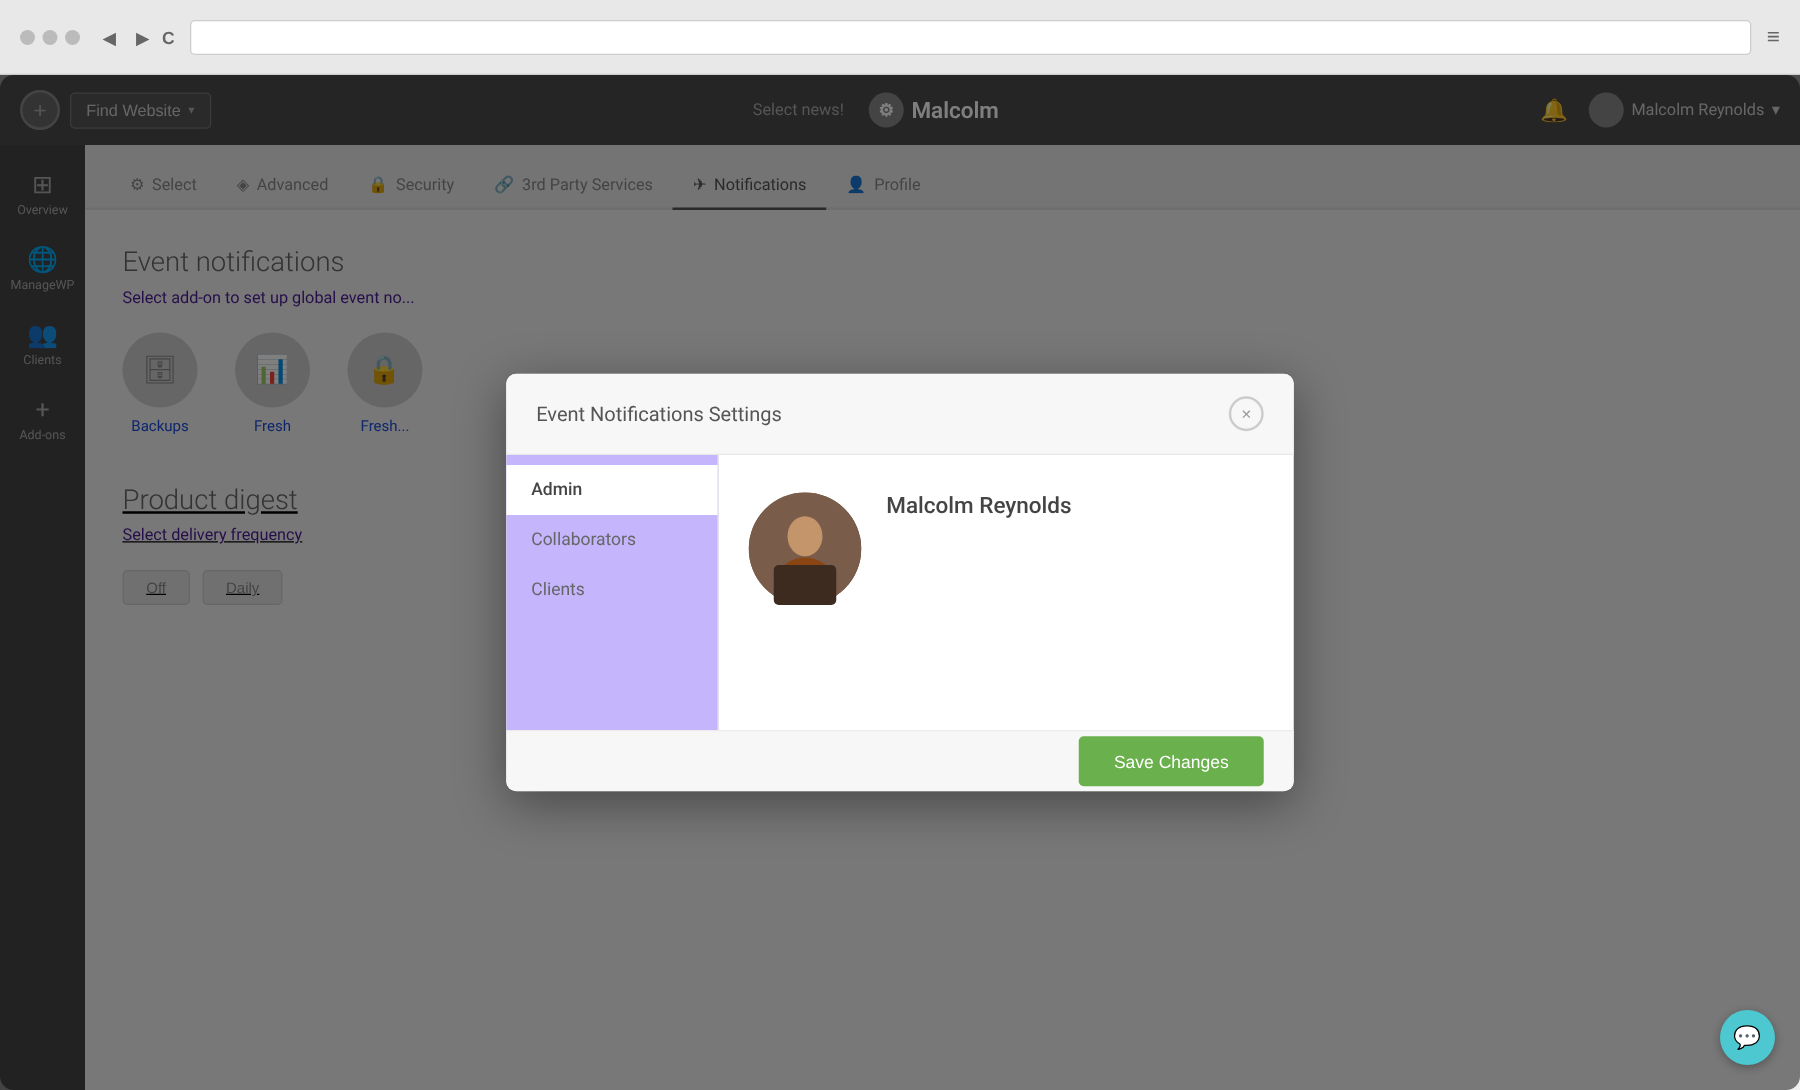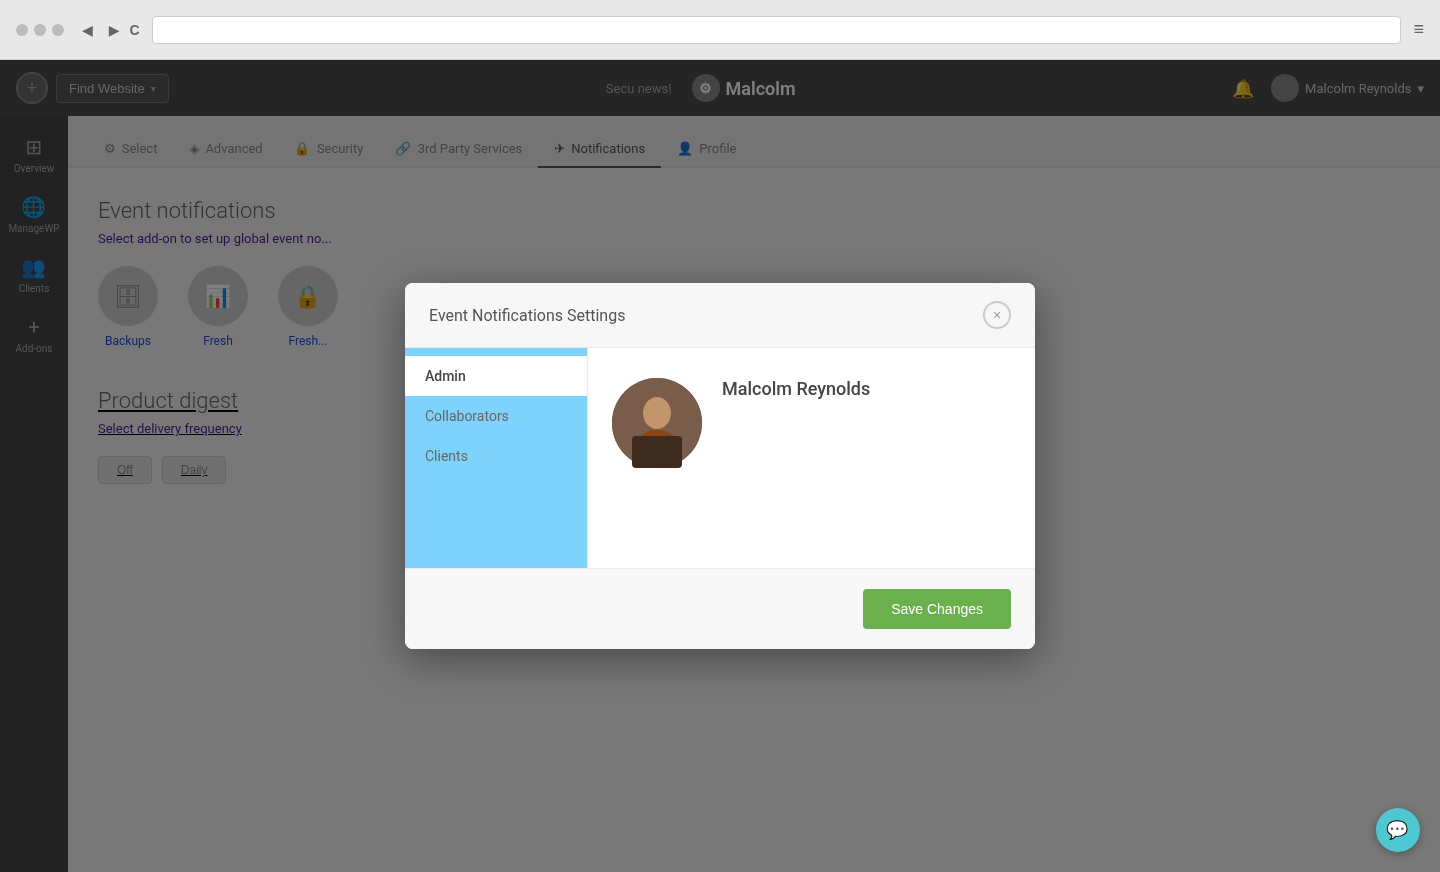--- a/index.html
+++ b/index.html
@@ -53,40 +53,40 @@
     .icon-grid { display: flex; gap: 30px; margin-bottom: 40px; }
     .icon-item { display: flex; flex-direction: column; align-items: center; gap: 8px; }
     .icon-circle { width: 60px; height: 60px; border-radius: 50%; background: #ccc; display: flex; align-items: center; justify-content: center; font-size: 22px; color: #888; }
     .icon-label { font-size: 12px; color: #1d4ed8; text-align: center; }
 
     .product-section { margin-top: 10px; text-decoration: underline; }
     .freq-btns { display: flex; gap: 10px; margin-top: 10px; }
     .freq-btn { padding: 6px 18px; border-radius: 4px; border: 1px solid #ccc; background: #e0e0e0; color: #888; font-size: 12px; cursor: pointer; }
 
     
-    .overlay { position: absolute; top: 0; left: 0; right: 0; bottom: 0; background: rgba(0,0,0,0.5); display: flex; align-items: center; justify-content: center; z-index: 100; }
+    .overlay { position: absolute; top: 0; left: 0; right: 0; bottom: 0; background: rgba(0,0,0,0.5); display: flex; align-items: center; justify-content: center; z-index: 100; border-radius: 11px; }
 
     
     .modal { background: white; border-radius: 8px; width: 630px; overflow: hidden; box-shadow: 0 10px 40px rgba(0,0,0,0.4); }
     .modal-header { background: #f7f7f7; padding: 18px 24px; display: flex; justify-content: space-between; align-items: center; border-bottom: 1px solid #e8e8e8; }
     .modal-title { font-size: 16px; color: #555; font-weight: 400; }
     .modal-close { width: 28px; height: 28px; border-radius: 50%; border: 2px solid #ccc; background: none; cursor: pointer; display: flex; align-items: center; justify-content: center; color: #999; font-size: 14px; }
     .modal-body { display: flex; min-height: 220px; }
-    .modal-sidebar { width: 183px; background: #7dd3fc; border-right: 1px solid #ebebeb; padding: 8px 0; flex-shrink: 0; }
+    .modal-sidebar { width: 170px; background: #c4b5fd; border-right: 1px solid #ebebeb; padding: 8px 0; flex-shrink: 0; }
     .modal-nav-item { padding: 12px 20px; font-size: 14px; color: #666; cursor: pointer; }
     .modal-nav-item.active { background: white; color: #444; font-weight: 500; }
     .modal-content-area { flex: 1; padding: 30px 24px; display: flex; align-items: flex-start; gap: 20px; }
     .user-info { flex: 1; }
     .user-name { font-size: 18px; color: #444; font-weight: 500; margin-bottom: 10px; }
     .user-email-row { display: flex; align-items: center; gap: 14px; }
     .user-email { font-size: 13px; color: #777; }
     .toggle-switch { display: flex; border-radius: 4px; overflow: hidden; border: 1px solid #ccc; }
     .toggle-off { padding: 5px 10px; background: #d9534f; color: white; font-size: 11px; font-weight: 600; cursor: pointer; }
     .toggle-on { padding: 5px 10px; background: #e8e8e8; color: #aaa; font-size: 11px; font-weight: 600; cursor: pointer; }
-    .modal-footer { background: #f7f7f7; padding: 20px 24px; display: flex; justify-content: flex-end; border-top: 1px solid #ebebeb; }
+    .modal-footer { background: #f7f7f7; padding: 4px 24px; display: flex; justify-content: flex-end; border-top: 1px solid #ebebeb; }
     .save-btn { background: #6ab04c; color: white; border: none; border-radius: 4px; padding: 12px 28px; font-size: 14px; font-weight: 500; cursor: pointer; }
 
     
     .avatar-face { width: 90px; height: 90px; border-radius: 50%; background: linear-gradient(135deg, #8B7355 0%, #5C3D2E 50%, #3E2010 100%); display: flex; align-items: center; justify-content: center; }
 
     
     .chat-btn { position: absolute; bottom: 20px; right: 20px; width: 44px; height: 44px; border-radius: 50%; background: #4dc8d0; border: none; cursor: pointer; display: flex; align-items: center; justify-content: center; color: white; font-size: 18px; box-shadow: 0 2px 8px rgba(0,0,0,0.3); z-index: 200; }
   </style>
 </head>
 <body>
@@ -110,21 +110,21 @@
 
   <div class="top-nav">
     <div class="top-nav-left">
       <button class="add-btn">+</button>
       <button class="find-website">
         <span>Find Website</span>
         <span class="find-website-arrow">▾</span>
       </button>
     </div>
     <div class="top-nav-center">
-      <span class="fresh-news">Secu news!</span>
+      <span class="fresh-news">Select news!</span>
       <div class="logo">
         <div class="logo-icon">⚙</div>
         <span>Malcolm</span>
       </div>
     </div>
     <div class="top-nav-right">
       <span class="notification-icon">🔔</span>
       <div class="user-menu">
         <div class="user-avatar"></div>
         <span>Malcolm Reynolds</span>

